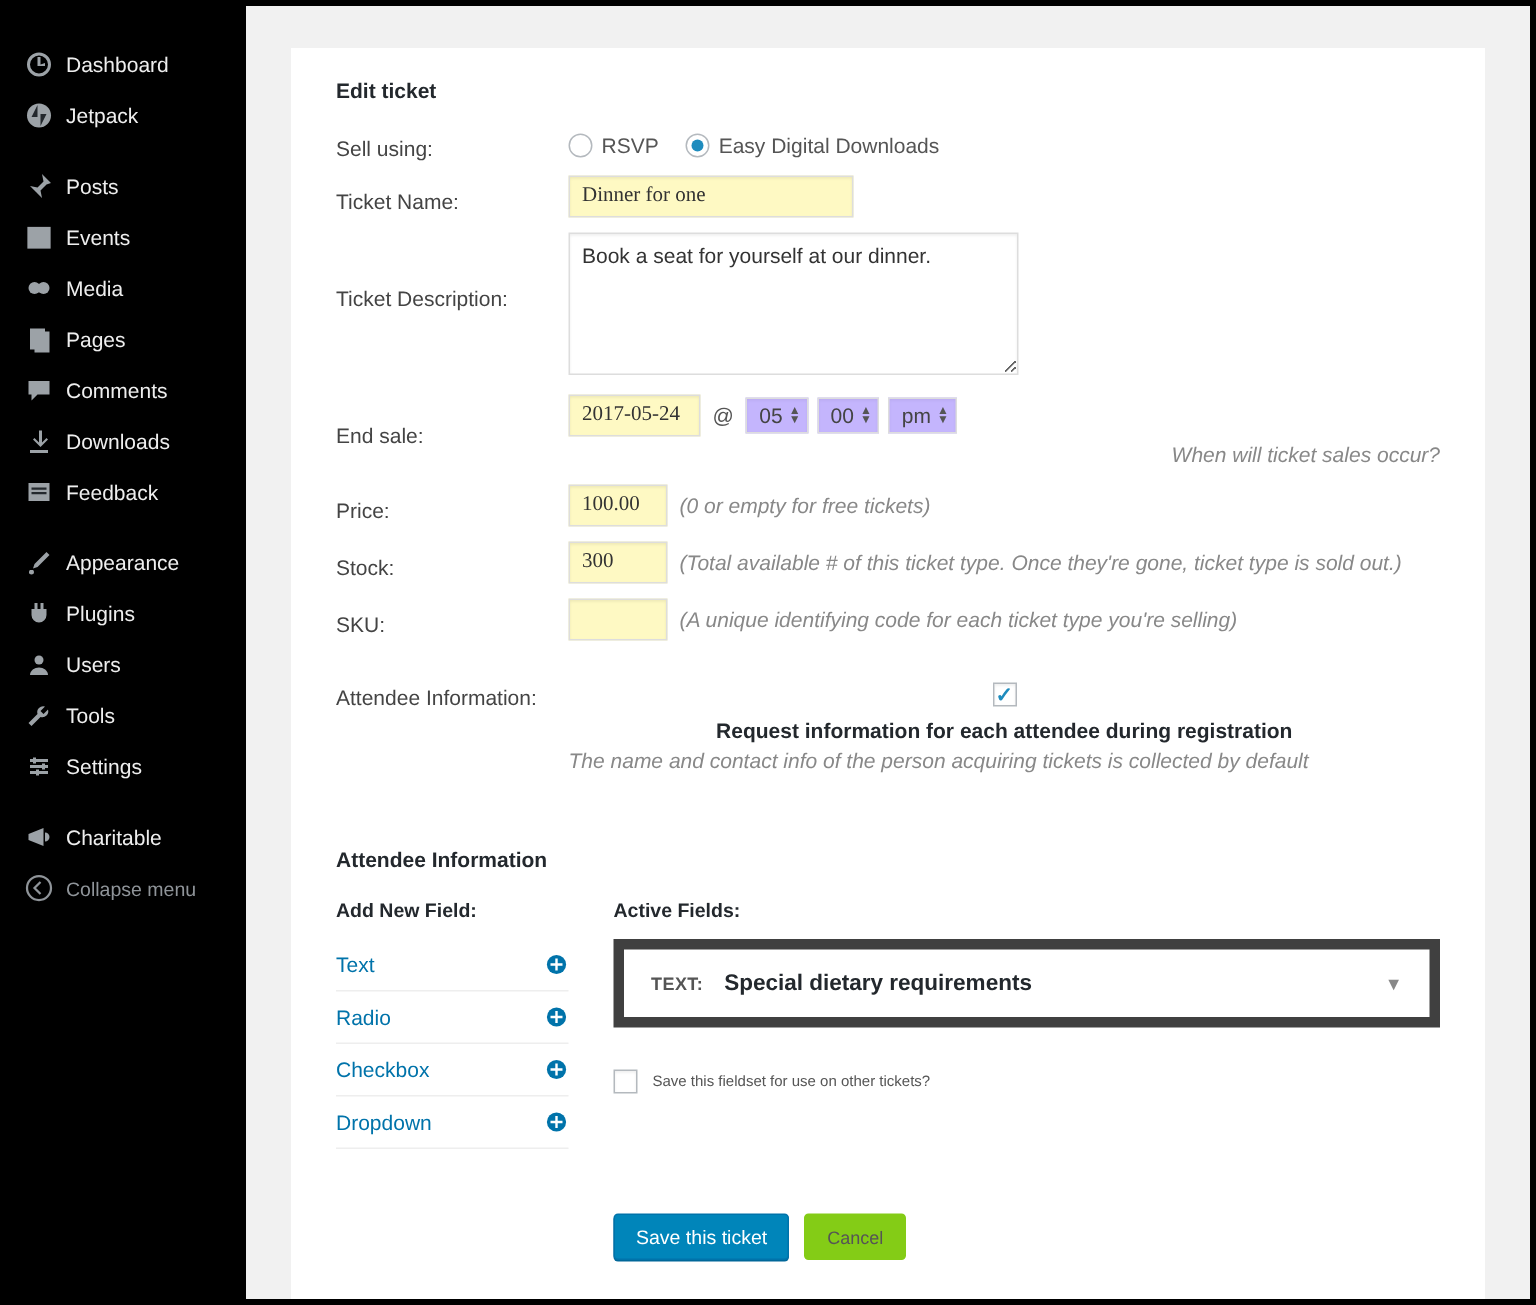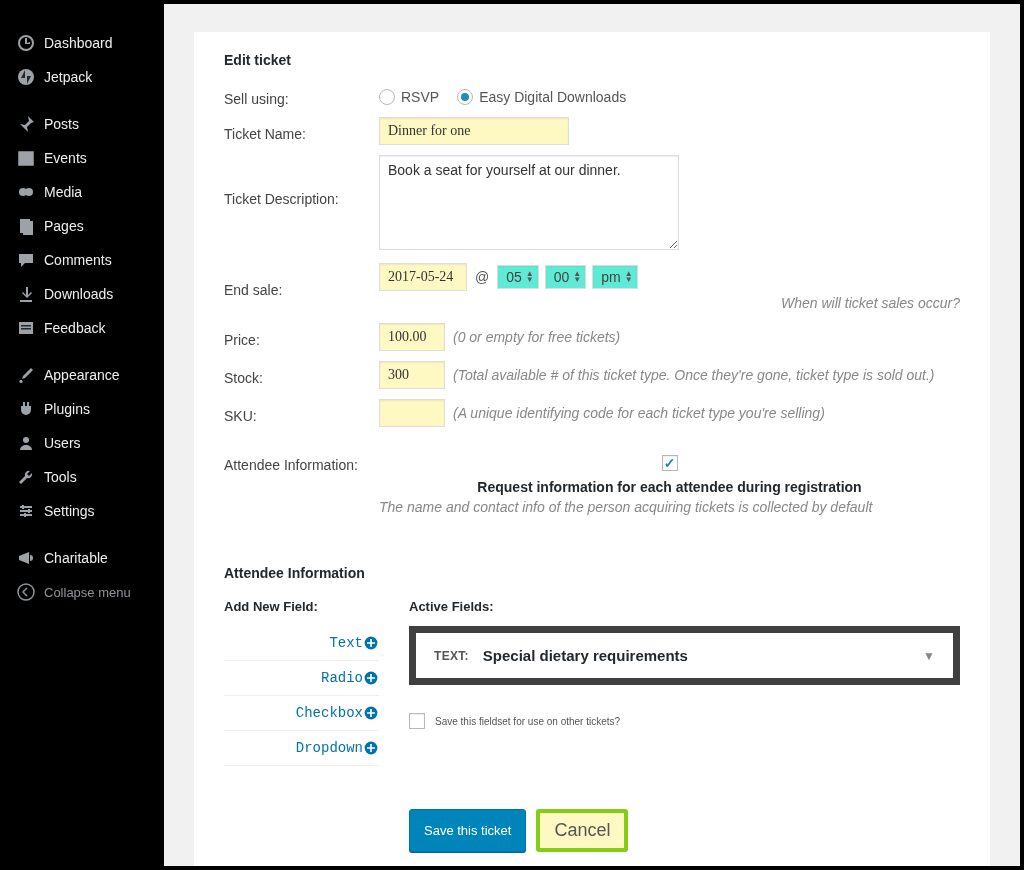--- a/index.html
+++ b/index.html
@@ -38,36 +38,36 @@
 .fake-check { width: 16px; height: 16px; border: 1px solid #b4b9be; background: #fff; display: inline-flex; align-items: center; justify-content: center; box-shadow: inset 0 1px 2px rgba(0,0,0,.07); }
 .fake-check.checked::after { content: "✓"; color: #1e8cbe; font-size: 14px; font-weight: bold; line-height: 1; }
 .bold-label { font-weight: bold; font-size: 14px; color: #23282d; }
 .sub-italic { font-style: italic; color: #888; font-size: 14px; margin-top: 4px; }
 
 .attendee-section { margin-top: 50px; }
 .attendee-cols { display: flex; gap: 30px; margin-top: 18px; }
 .col-left { width: 155px; }
 .col-right { flex: 1; }
 .col-head { font-weight: bold; font-size: 13px; color: #23282d; margin-bottom: 12px; }
-.field-type-row { display: flex; justify-content: flex-end; align-items: center; padding: 9px 0; border-bottom: 1px solid #eee; cursor: pointer; font-family: Liberation Mono, monospace; }
+.field-type-row { display: flex; justify-content: space-between; align-items: center; padding: 9px 0; border-bottom: 1px solid #eee; cursor: pointer; }
 .field-type-row:first-of-type { border-top: 1px solid #eee; }
 .field-type-label { color: #0073aa; font-size: 14px; }
 .plus-icon { width: 16px; height: 16px; fill: #0073aa; }
 .active-field-box { border: 7px solid #404040; background: #fff; padding: 14px 18px; display: flex; align-items: center; justify-content: space-between; }
 .af-left { display: flex; align-items: center; gap: 14px; }
 .af-type { font-size: 12px; font-weight: bold; color: #555; letter-spacing: 0.3px; }
 .af-name { font-size: 15px; font-weight: bold; color: #23282d; }
 .af-caret { color: #888; font-size: 12px; }
 .save-fieldset-row { display: flex; align-items: center; gap: 10px; margin-top: 28px; }
 .sf-label { font-size: 10px; color: #555; }
 
 .btn-row { margin-top: 80px; display: flex; gap: 10px; }
 .btn-primary { background: #0085ba; border: 1px solid #0073aa; color: #fff; padding: 7px 14px; font-size: 13px; border-radius: 3px; cursor: pointer; box-shadow: 0 1px 0 #006799; }
-.btn-secondary { background: #fef9c3; border: 4px solid #84cc16; color: #555; padding: 7px 14px; font-size: 18px; border-radius: 3px; cursor: pointer; }
-.spinner-sel { display: inline-flex; align-items: center; border: 1px solid #ddd; padding: 3px 4px 3px 8px; font-size: 14px; background: #5eead4; box-shadow: inset 0 1px 2px rgba(0,0,0,.05); gap: 4px; }
+.btn-secondary { background: #84cc16; border: 1px solid #84cc16; color: #555; padding: 7px 14px; font-size: 12px; border-radius: 3px; cursor: pointer; }
+.spinner-sel { display: inline-flex; align-items: center; border: 1px solid #ddd; padding: 3px 4px 3px 8px; font-size: 14px; background: #c4b5fd; box-shadow: inset 0 1px 2px rgba(0,0,0,.05); gap: 4px; }
 .spin-arrows { display: flex; flex-direction: column; line-height: 6px; font-size: 8px; color: #555; }
 </style>
 </head>
 <body>
 
 <div class="frame">
 
   <div class="sidebar">
     <div class="sidebar-item">
       <span class="side-icon">

